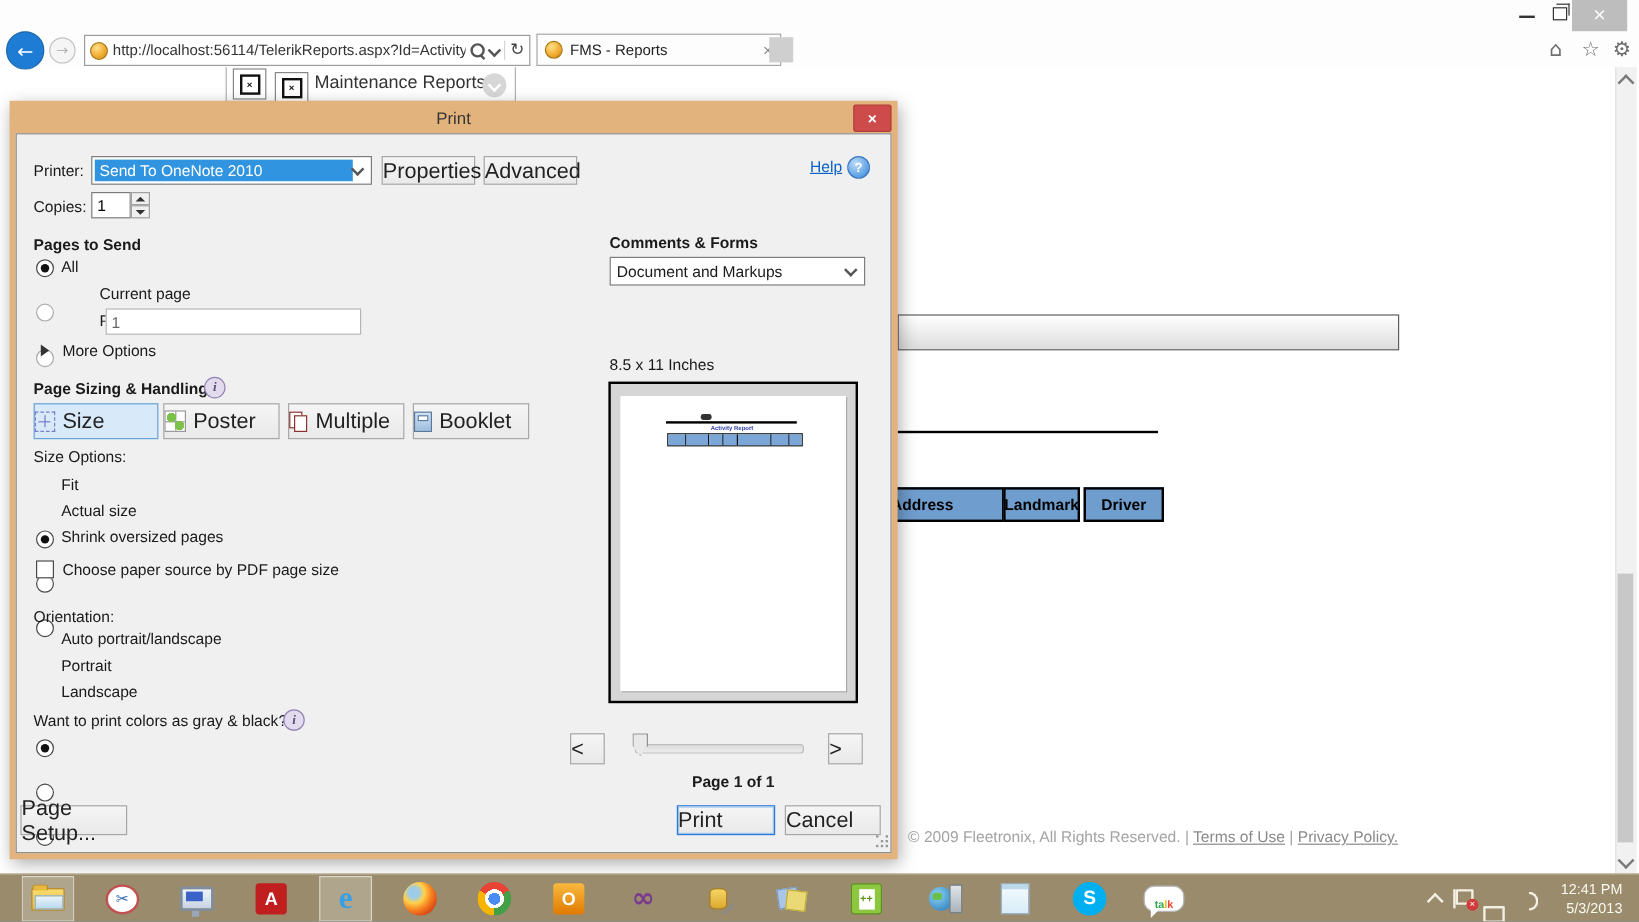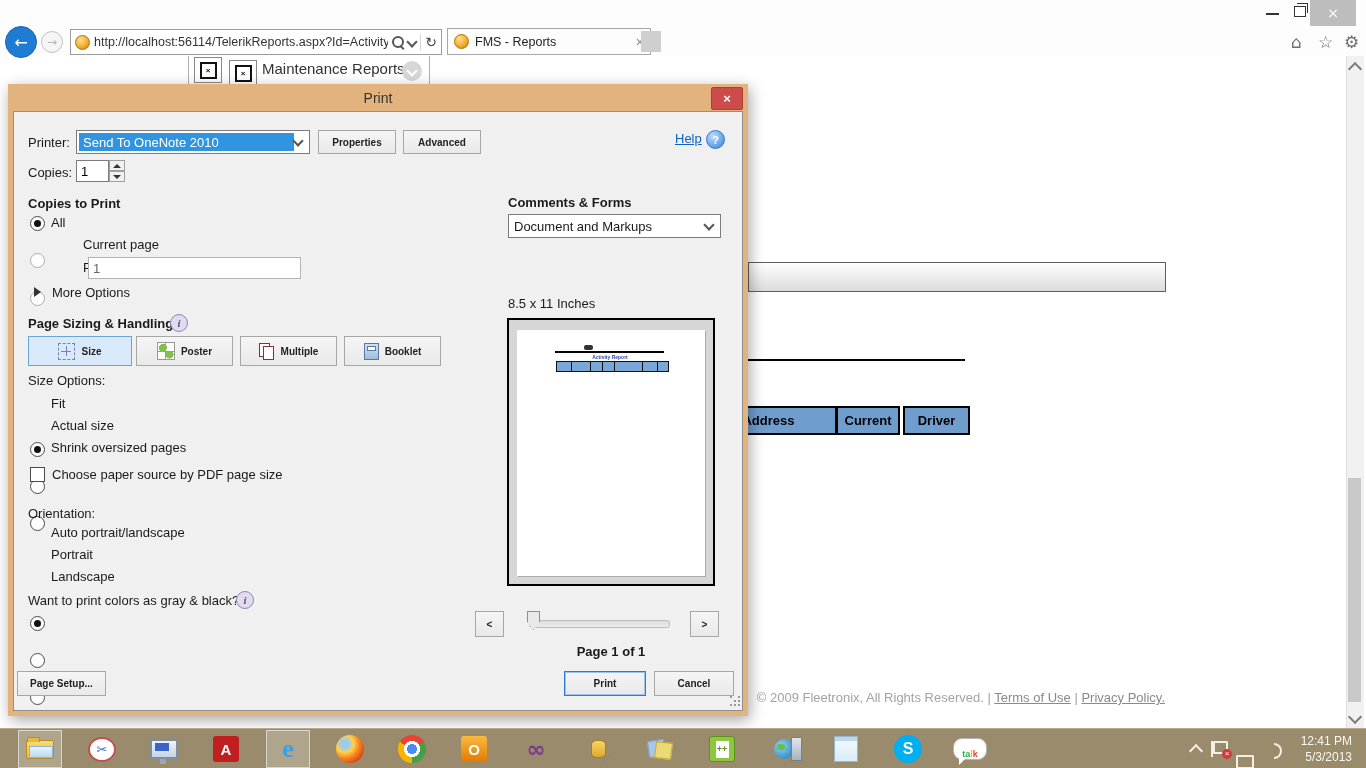--- a/index.html
+++ b/index.html
@@ -51,22 +51,22 @@
 
   
   .dialog{left:8px;top:84px;width:740px;height:632px;background:#e3b37e;box-shadow:2px 4px 14px rgba(0,0,0,.35);}
   .dlg-title{left:0;top:0;width:740px;height:27px;display:flex;align-items:center;justify-content:center;font-size:14px;color:#333;}
   .dlg-close{left:703px;top:3px;width:30px;height:21px;background:#cd4b4b;border:1px solid #b03c3c;border-radius:2px;
              color:#fff;font-weight:bold;font-size:13px;display:flex;align-items:center;justify-content:center;}
   .panel{left:5px;top:27px;width:730px;height:600px;background:#f0f0f0;border:1px solid #8f8f8f;box-sizing:border-box;}
   .dlg .lbl{font-size:13px;color:#1a1a1a;white-space:nowrap;}
   .bold{font-weight:bold;}
   .disabled{color:#9b9b9b;margin-left:32px;}
-  .btn{background:linear-gradient(#f5f5f5,#e9e9e9);border:1px solid #a7a7a7;display:flex;align-items:center;justify-content:center;
-       font-size:10px;color:#222;box-sizing:border-box;gap:6px;font-weight:bold;}
+  .btn{background:linear-gradient(#f5f5f5,#e9e9e9);border:1px solid #a7a7a7;display:flex;align-items:center;
+       font-size:18px;color:#222;box-sizing:border-box;gap:6px;}
   .btn.default{border:1px solid #2e7bd6;outline:1px solid #9cc3ee;outline-offset:-2px;}
   .btn.active{background:#d8e9f9;border:1px solid #6ba2d8;}
   .radio{width:15px;height:15px;border:1px solid #4a4a4a;border-radius:50%;background:#fff;box-sizing:border-box;position:relative;}
   .radio.checked::after{content:"";position:absolute;left:3px;top:3px;width:7px;height:7px;border-radius:50%;background:#111;}
   .radio.dis{border-color:#ababab;}
   .checkbox{width:15px;height:15px;border:1px solid #4a4a4a;background:#fff;box-sizing:border-box;}
   .txtinput{border:1px solid #7c7c7c;background:#fff;font:13px "Liberation Sans",sans-serif;padding:0 4px;box-sizing:border-box;}
   .txtinput.dis{border-color:#b4b4b4;color:#666;}
   .fakesel{border:1px solid #7c7c7c;background:#fff;display:flex;align-items:center;box-sizing:border-box;}
   .fakesel .chev{border-color:#555;margin:0 7px 2px 0;}
@@ -203,21 +203,21 @@
       <span class="chev"></span>
     </div>
 
   <div class="abs graybar"></div>
   <div class="abs blackline"></div>
 
   <div class="abs th-cell" style="left:700px;width:133px;">
       <span>Address</span>
     </div>
   <div class="abs th-cell" style="left:836px;width:60px;">
-      <span>Current</span>
+      <span>Landmark</span>
     </div>
   <div class="abs th-cell" style="left:903px;width:63px;">
       <span>Driver</span>
     </div>
 
   <div class="abs footer">
     <span>© 2009 Fleetronix, All Rights Reserved. |</span>
     <a>Terms of Use</a>
     <span>|</span>
     <a>Privacy Policy.</a>
@@ -253,21 +253,21 @@
 
     <span class="abs lbl" style="left:20px;top:81px;">Copies:</span>
     <input class="abs txtinput" style="left: 68px; top: 76px; width: 33px; height: 22px;" value="1">
     <div class="abs spin" style="left:101px;top:76px;">
         <span class="tri-up"></span>
       </div>
     <div class="abs spin" style="left:101px;top:87px;">
         <span class="tri-down"></span>
       </div>
 
-    <span class="abs lbl bold" style="left:20px;top:112px;">Copies to Print</span>
+    <span class="abs lbl bold" style="left:20px;top:112px;">Pages to Send</span>
     <div class="abs radio checked" style="left:22px;top:132px;"></div>
     <span class="abs lbl" style="left:43px;top:131px;">All</span>
     <div class="abs radio dis" style="left:22px;top:154px;"></div>
     <span class="abs lbl disabled" style="left:43px;top:153px;">Current page</span>
     <div class="abs radio dis" style="left:22px;top:177px;"></div>
     <span class="abs lbl disabled" style="left:43px;top:176px;">Pages</span>
     <input class="abs txtinput dis" style="left: 80px; top: 173px; width: 213px; height: 22px;" value="1">
     <div class="abs tri-right" style="left:26px;top:203px;"></div>
     <span class="abs lbl" style="left:44px;top:201px;">More Options</span>
 

